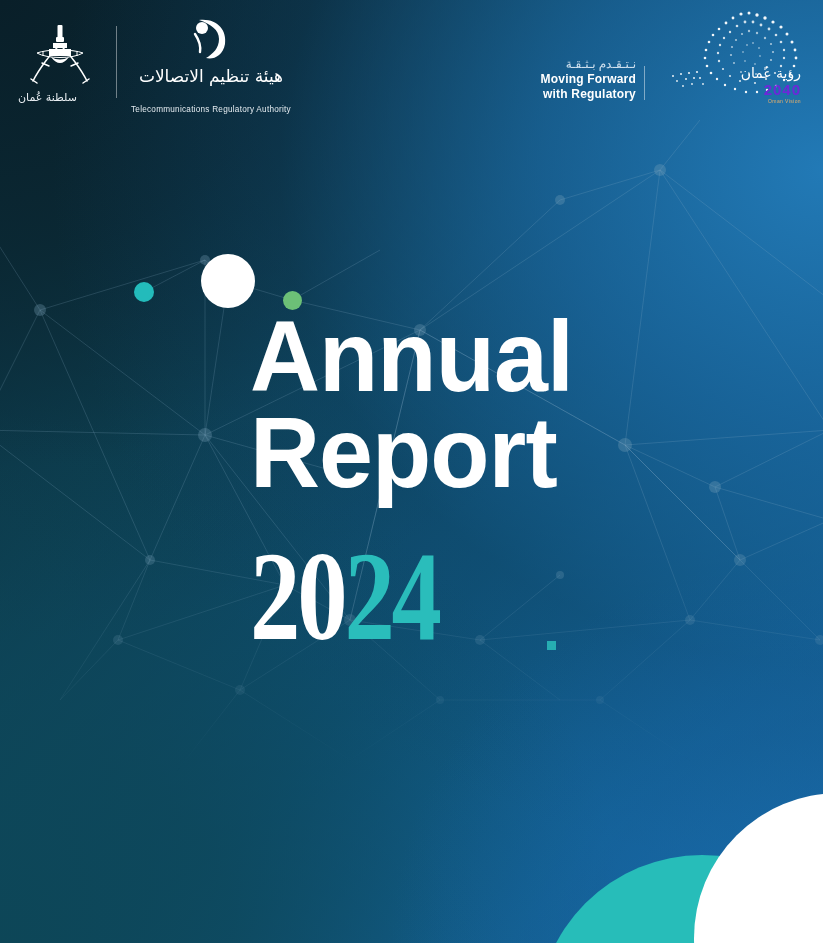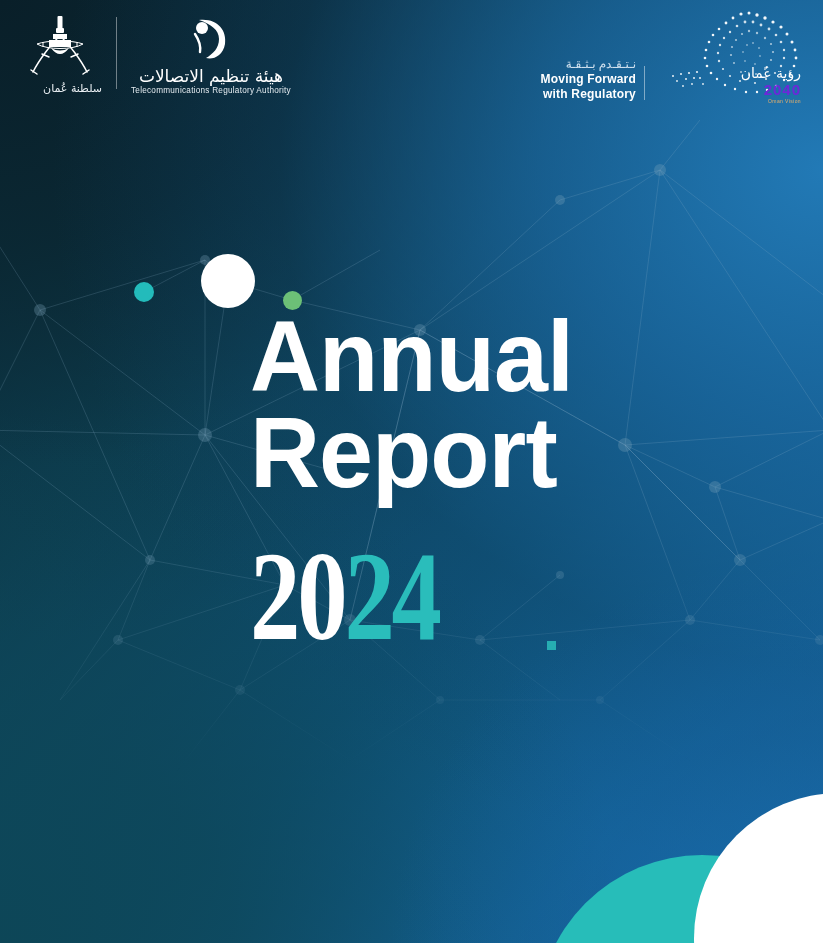--- a/index.html
+++ b/index.html
@@ -53,21 +53,21 @@
   }
   .logo-left {
     position: absolute;
     left: 18px; top: 10px;
     display: flex;
     align-items: center;
     gap: 0px;
   }
   .emblem-wrap {
     width: 84px;
-    text-align: right;
+    text-align: left;
   }
   .emblem-svg { display: block; margin: 0 auto; }
   .emblem-caption {
     margin-top: 2px;
     font-size: 11px;
     color: #e9eef2;
     letter-spacing: 0.5px;
     direction: rtl;
     font-family: "DejaVu Sans", sans-serif;
   }
@@ -88,21 +88,21 @@
     direction: rtl;
     letter-spacing: 0px;
     font-family: "DejaVu Sans", sans-serif;
     line-height: 1.1;
     white-space: nowrap;
   }
   .tra-en {
     font-size: 8.2px;
     color: #e4ebf0;
     letter-spacing: 0.25px;
-    margin-top: 0;
+    margin-top: 19px;
     white-space: nowrap;
     font-family: "Liberation Sans", sans-serif;
   }
 
   .logo-right {
     position: absolute;
     right: 20px; top: 8px;
     display: flex;
     align-items: flex-end;
     gap: 0px;

